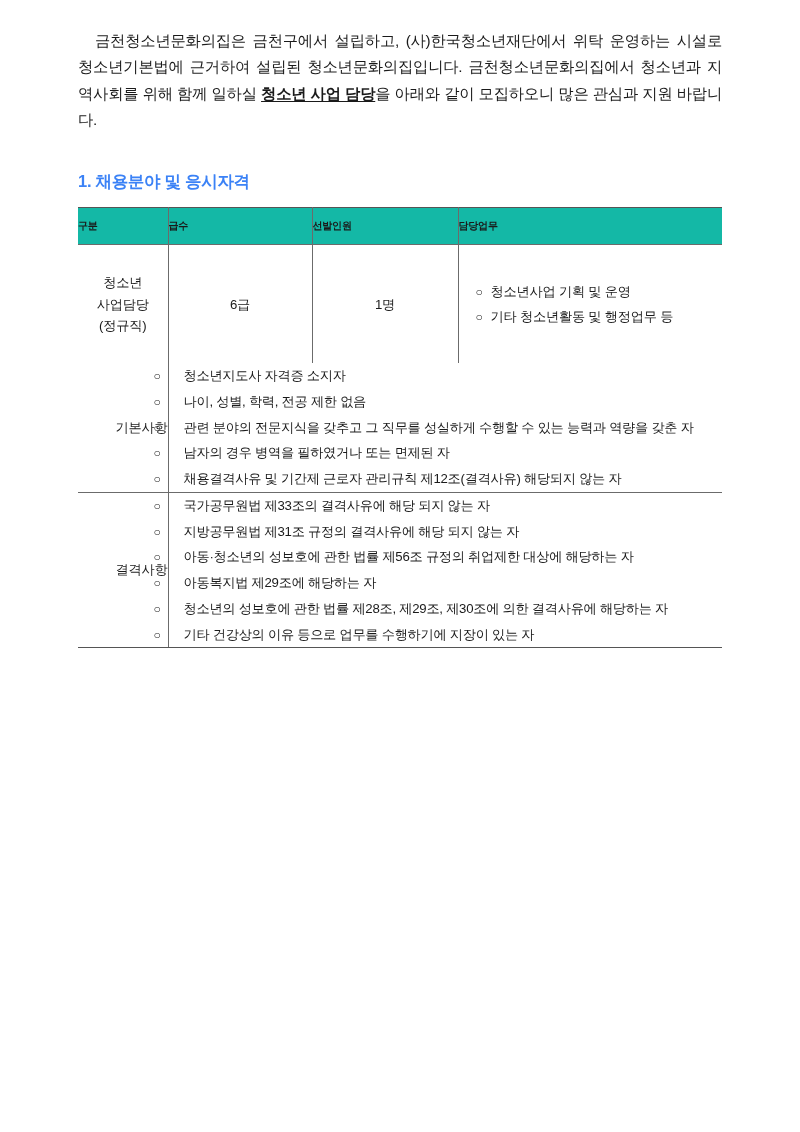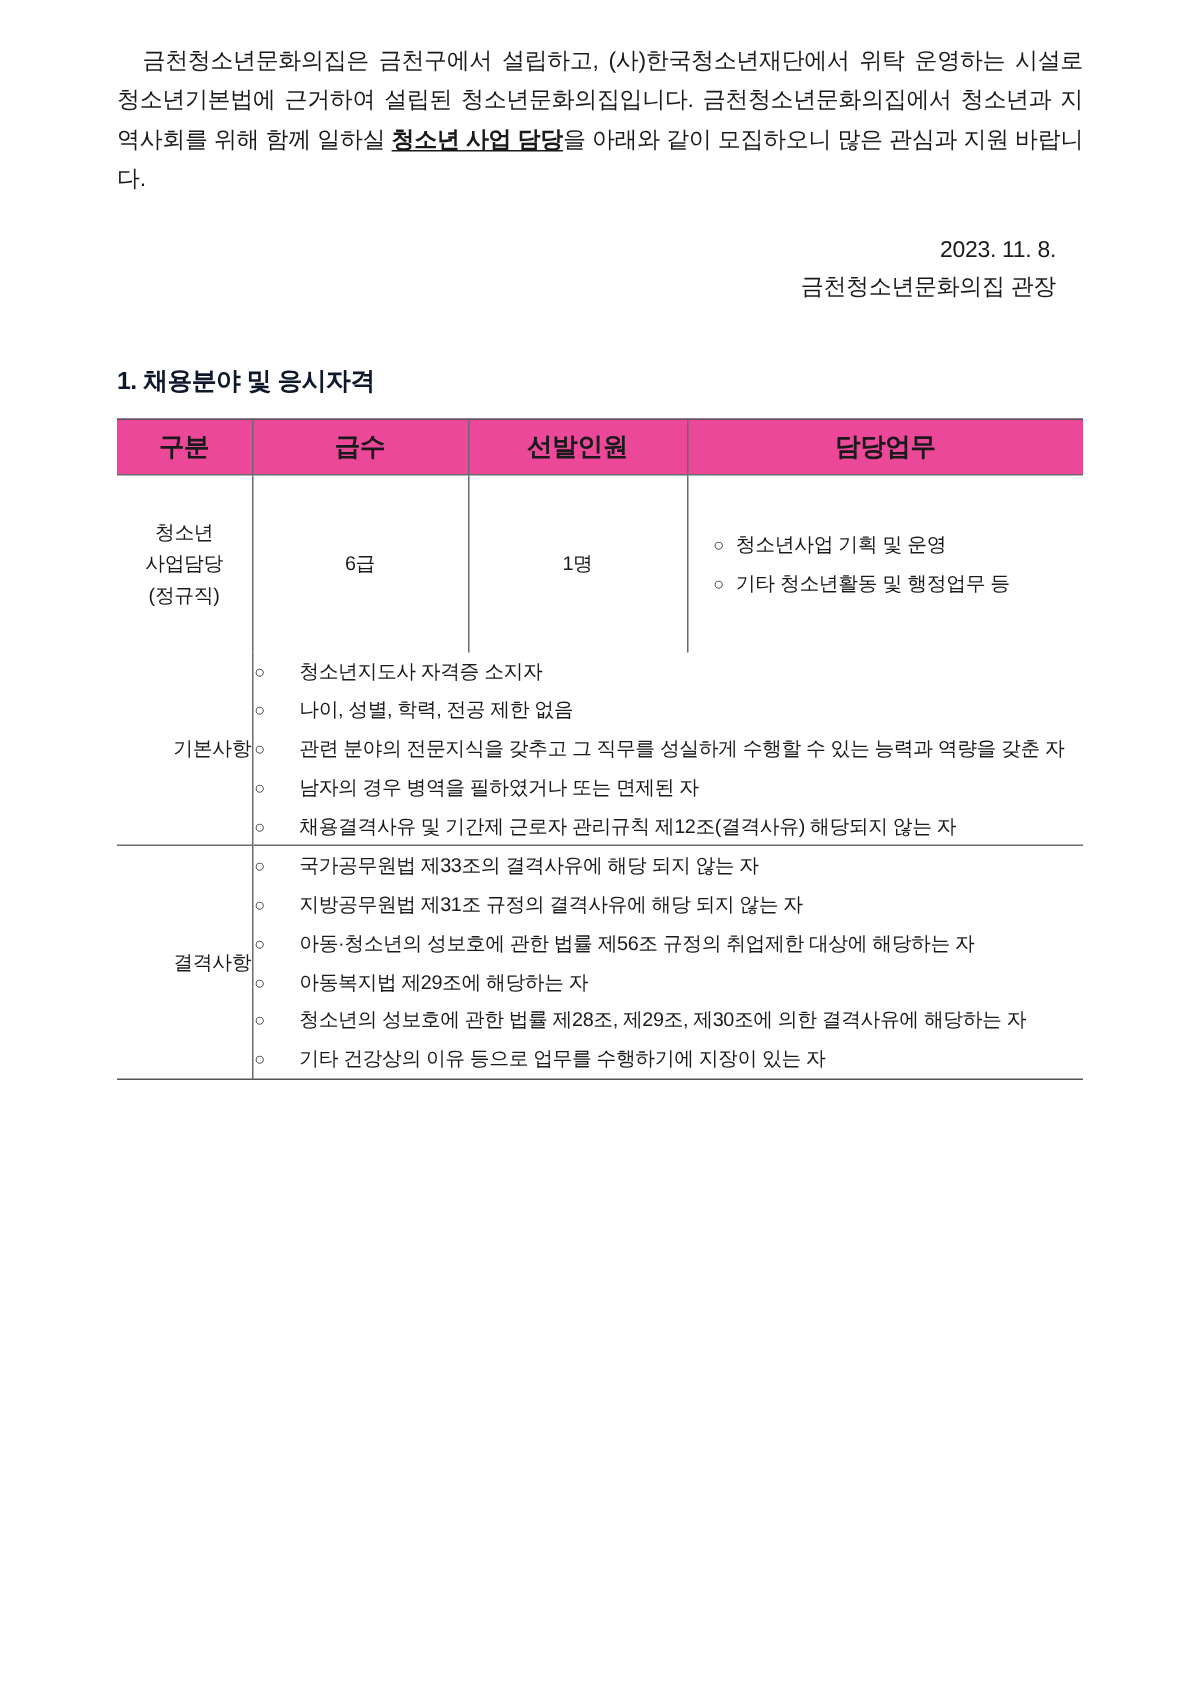--- a/index.html
+++ b/index.html
@@ -74,21 +74,21 @@
   }
   .sign-date { padding-right: 18px; }
   .sign-name { padding-right: 18px; }
 
   
   .section-heading {
     margin-top: 38px;
     font-size: 16.5px;
     font-weight: bold;
     letter-spacing: -0.3px;
-    color: #0f172a;
+    color: #3b82f6;
   }
 
   
   table.recruit {
     margin-top: 14px;
     width: 100%;
     border-collapse: collapse;
     table-layout: fixed;
     font-size: 13.2px;
     color: #1a1a1a;
@@ -99,26 +99,26 @@
   table.recruit col.c4 { width: auto; }
 
   table.recruit th,
   table.recruit td {
     border-left: 1px solid #6b6b6b;
     border-right: 1px solid #6b6b6b;
     padding: 0;
     vertical-align: middle;
   }
   table.recruit thead th {
-    background: #ec4899;
+    background: #14b8a6;
     border-top: 1.6px solid #555555;
     border-bottom: 1px solid #6b6b6b;
-    text-align: center;
-    font-weight: bold;
-    font-size: 17px;
+    text-align: left;
+    font-weight: bold;
+    font-size: 10px;
     height: 36px;
     letter-spacing: -0.2px;
   }
   table.recruit th:first-child,
   table.recruit td:first-child {
     border-left: none;
   }
   table.recruit th:last-child,
   table.recruit td:last-child {
     border-right: none;
@@ -164,36 +164,32 @@
     padding: 9px 0 9px 17px;
     line-height: 1.95;
     letter-spacing: -0.25px;
     font-size: 13.2px;
   }
   .table-bottom {
     border-bottom: 1.6px solid #555555;
   }
   .hang {
     display: block;
-    padding-left: 31px;
+    padding-left: 15px;
     text-indent: -15px;
   }
 </style>
 </head>
 <body>
 
 <div class="page">
 
 
   <p class="intro"><span class="indent"></span><span>금천청소년문화의집은 금천구에서 설립하고, (사)한국청소년재단에서 위탁 운영하는 시설로 청소년기본법에 근거하여 설립된 청소년문화의집입니다. 금천청소년문화의집에서 청소년과 지역사회를 위해 함께 일하실 </span><span class="hl">청소년 사업 담당</span><span>을 아래와 같이 모집하오니 많은 관심과 지원 바랍니다.</span></p>
 
-  <div class="sign-block">
-    <div class="sign-date">2023. 11. 8.</div>
-    <div class="sign-name">금천청소년문화의집 관장</div>
-  </div>
 
   <div class="section-heading">1. 채용분야 및 응시자격</div>
 
   <table class="recruit">
     <colgroup>
       <col class="c1">
         <col class="c2">
         <col class="c3">
         <col class="c4">
     </colgroup>

